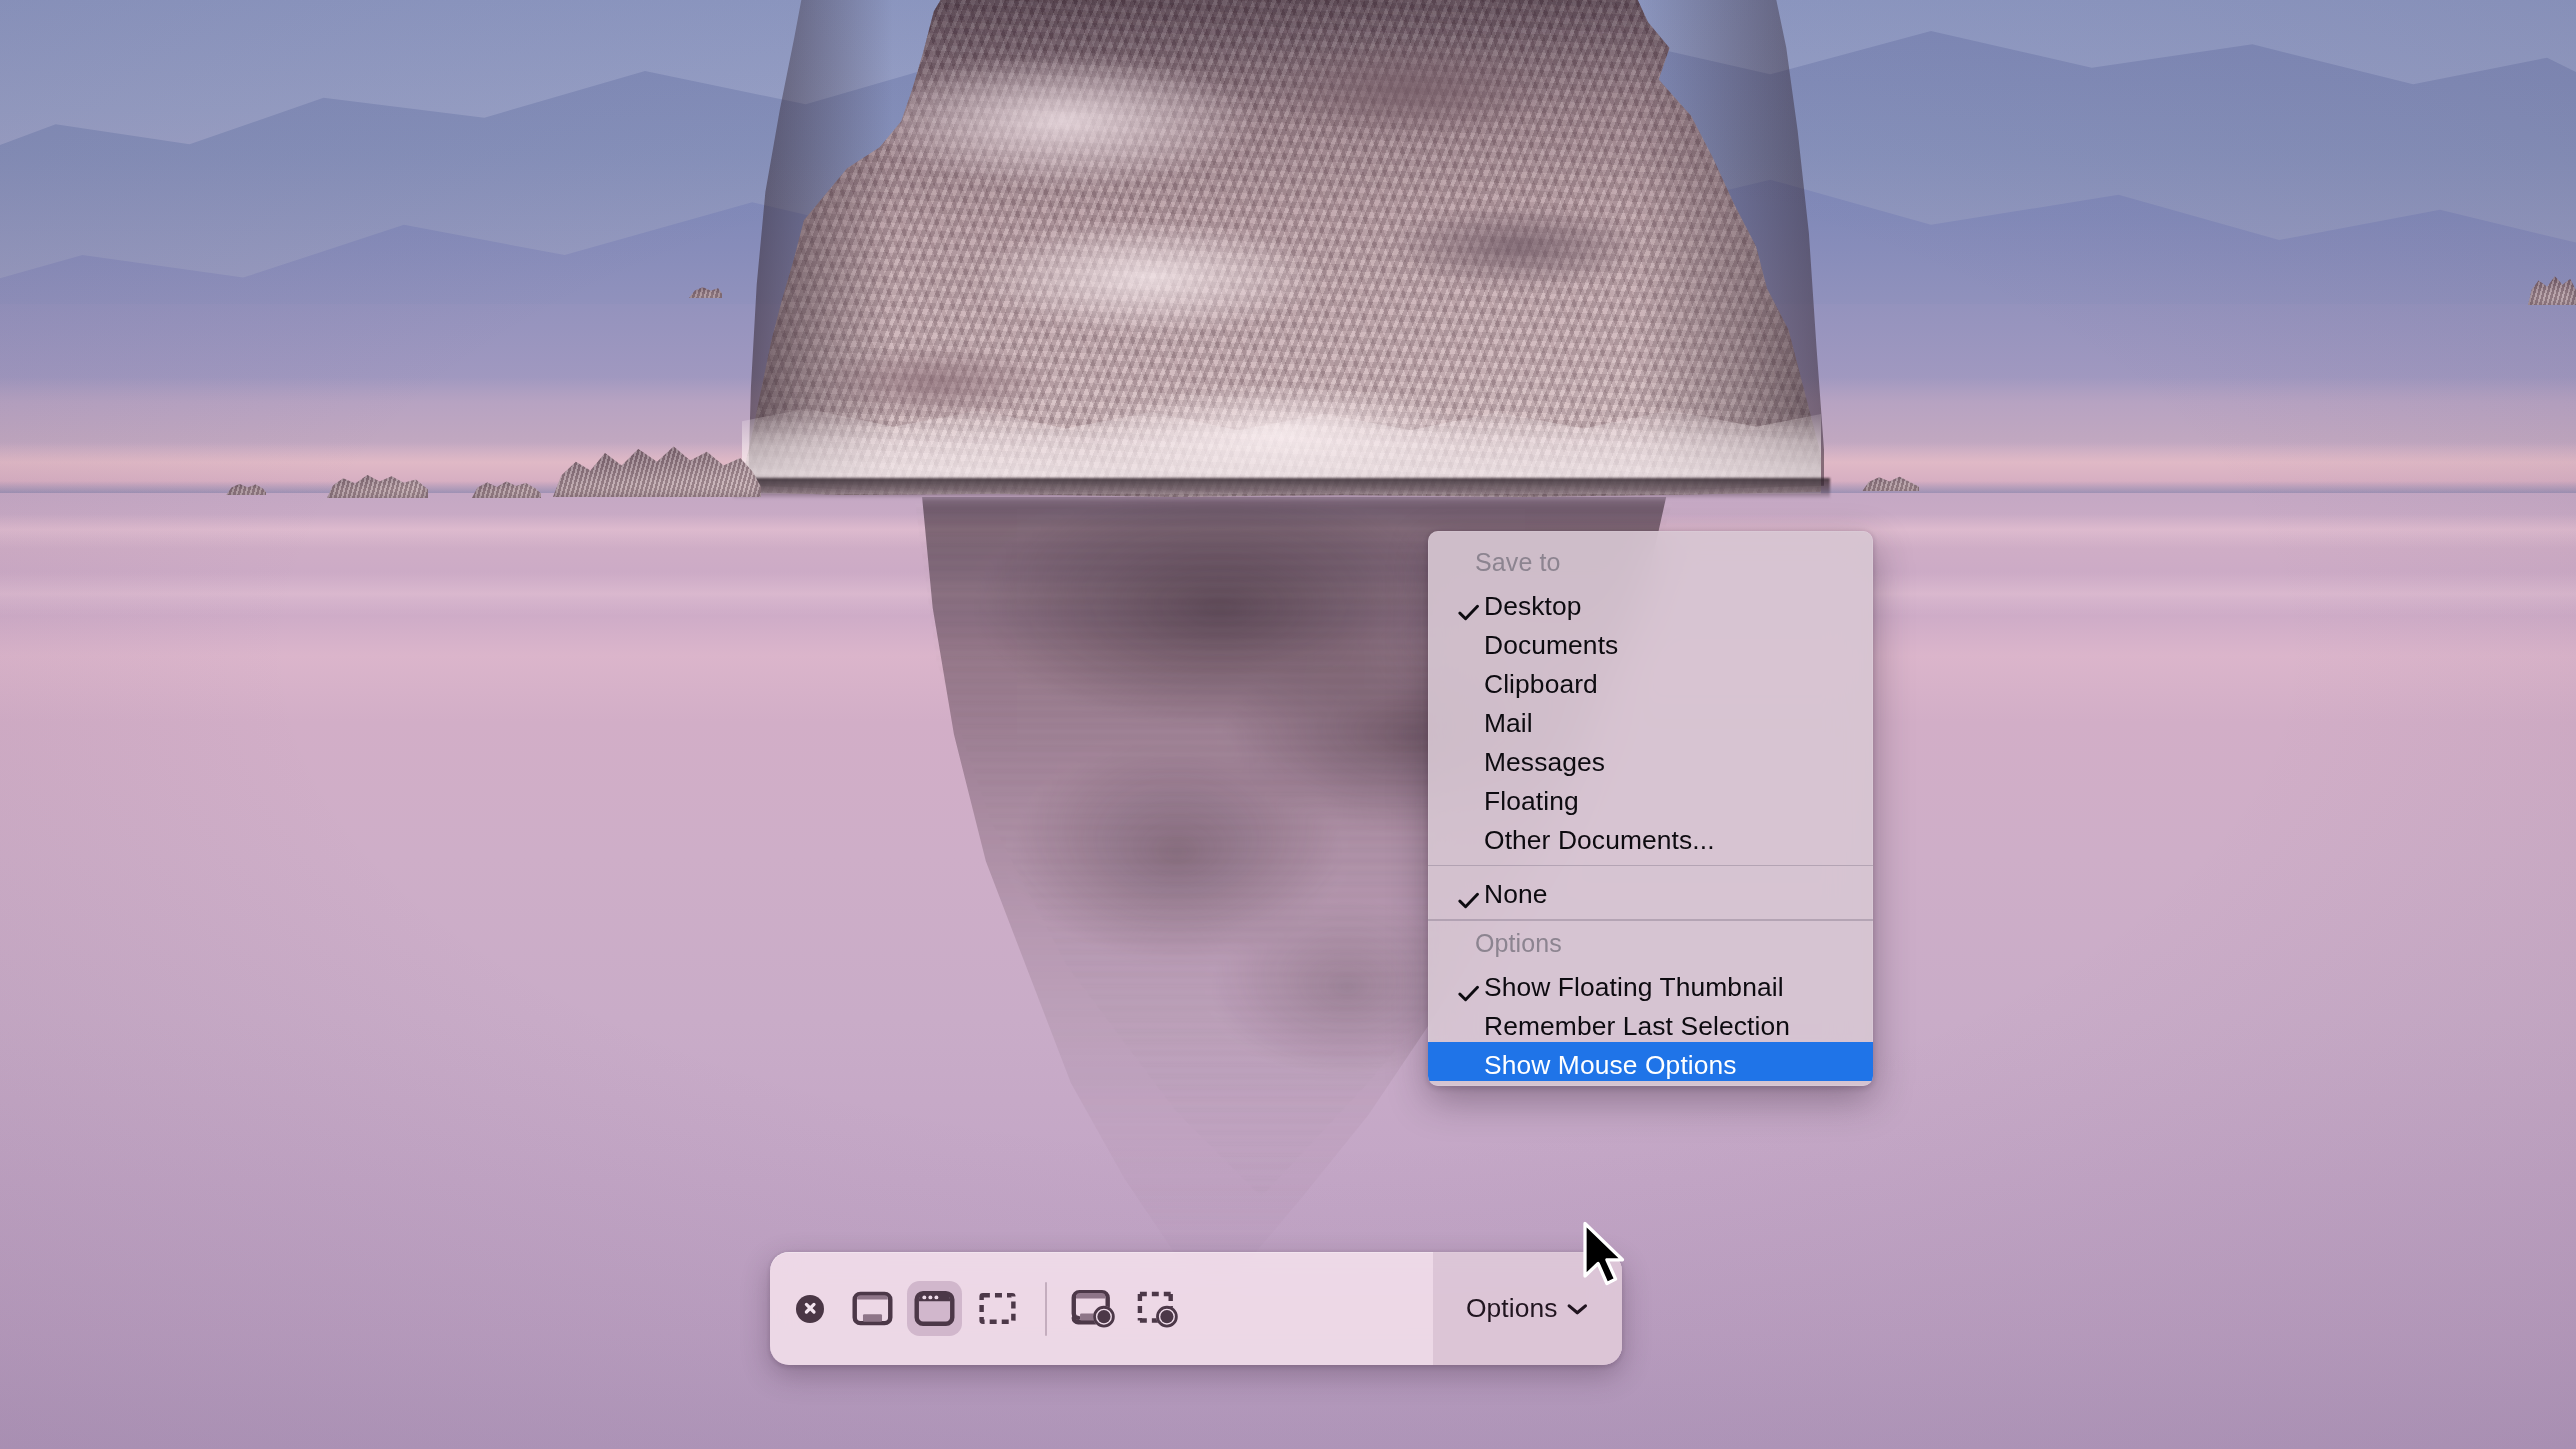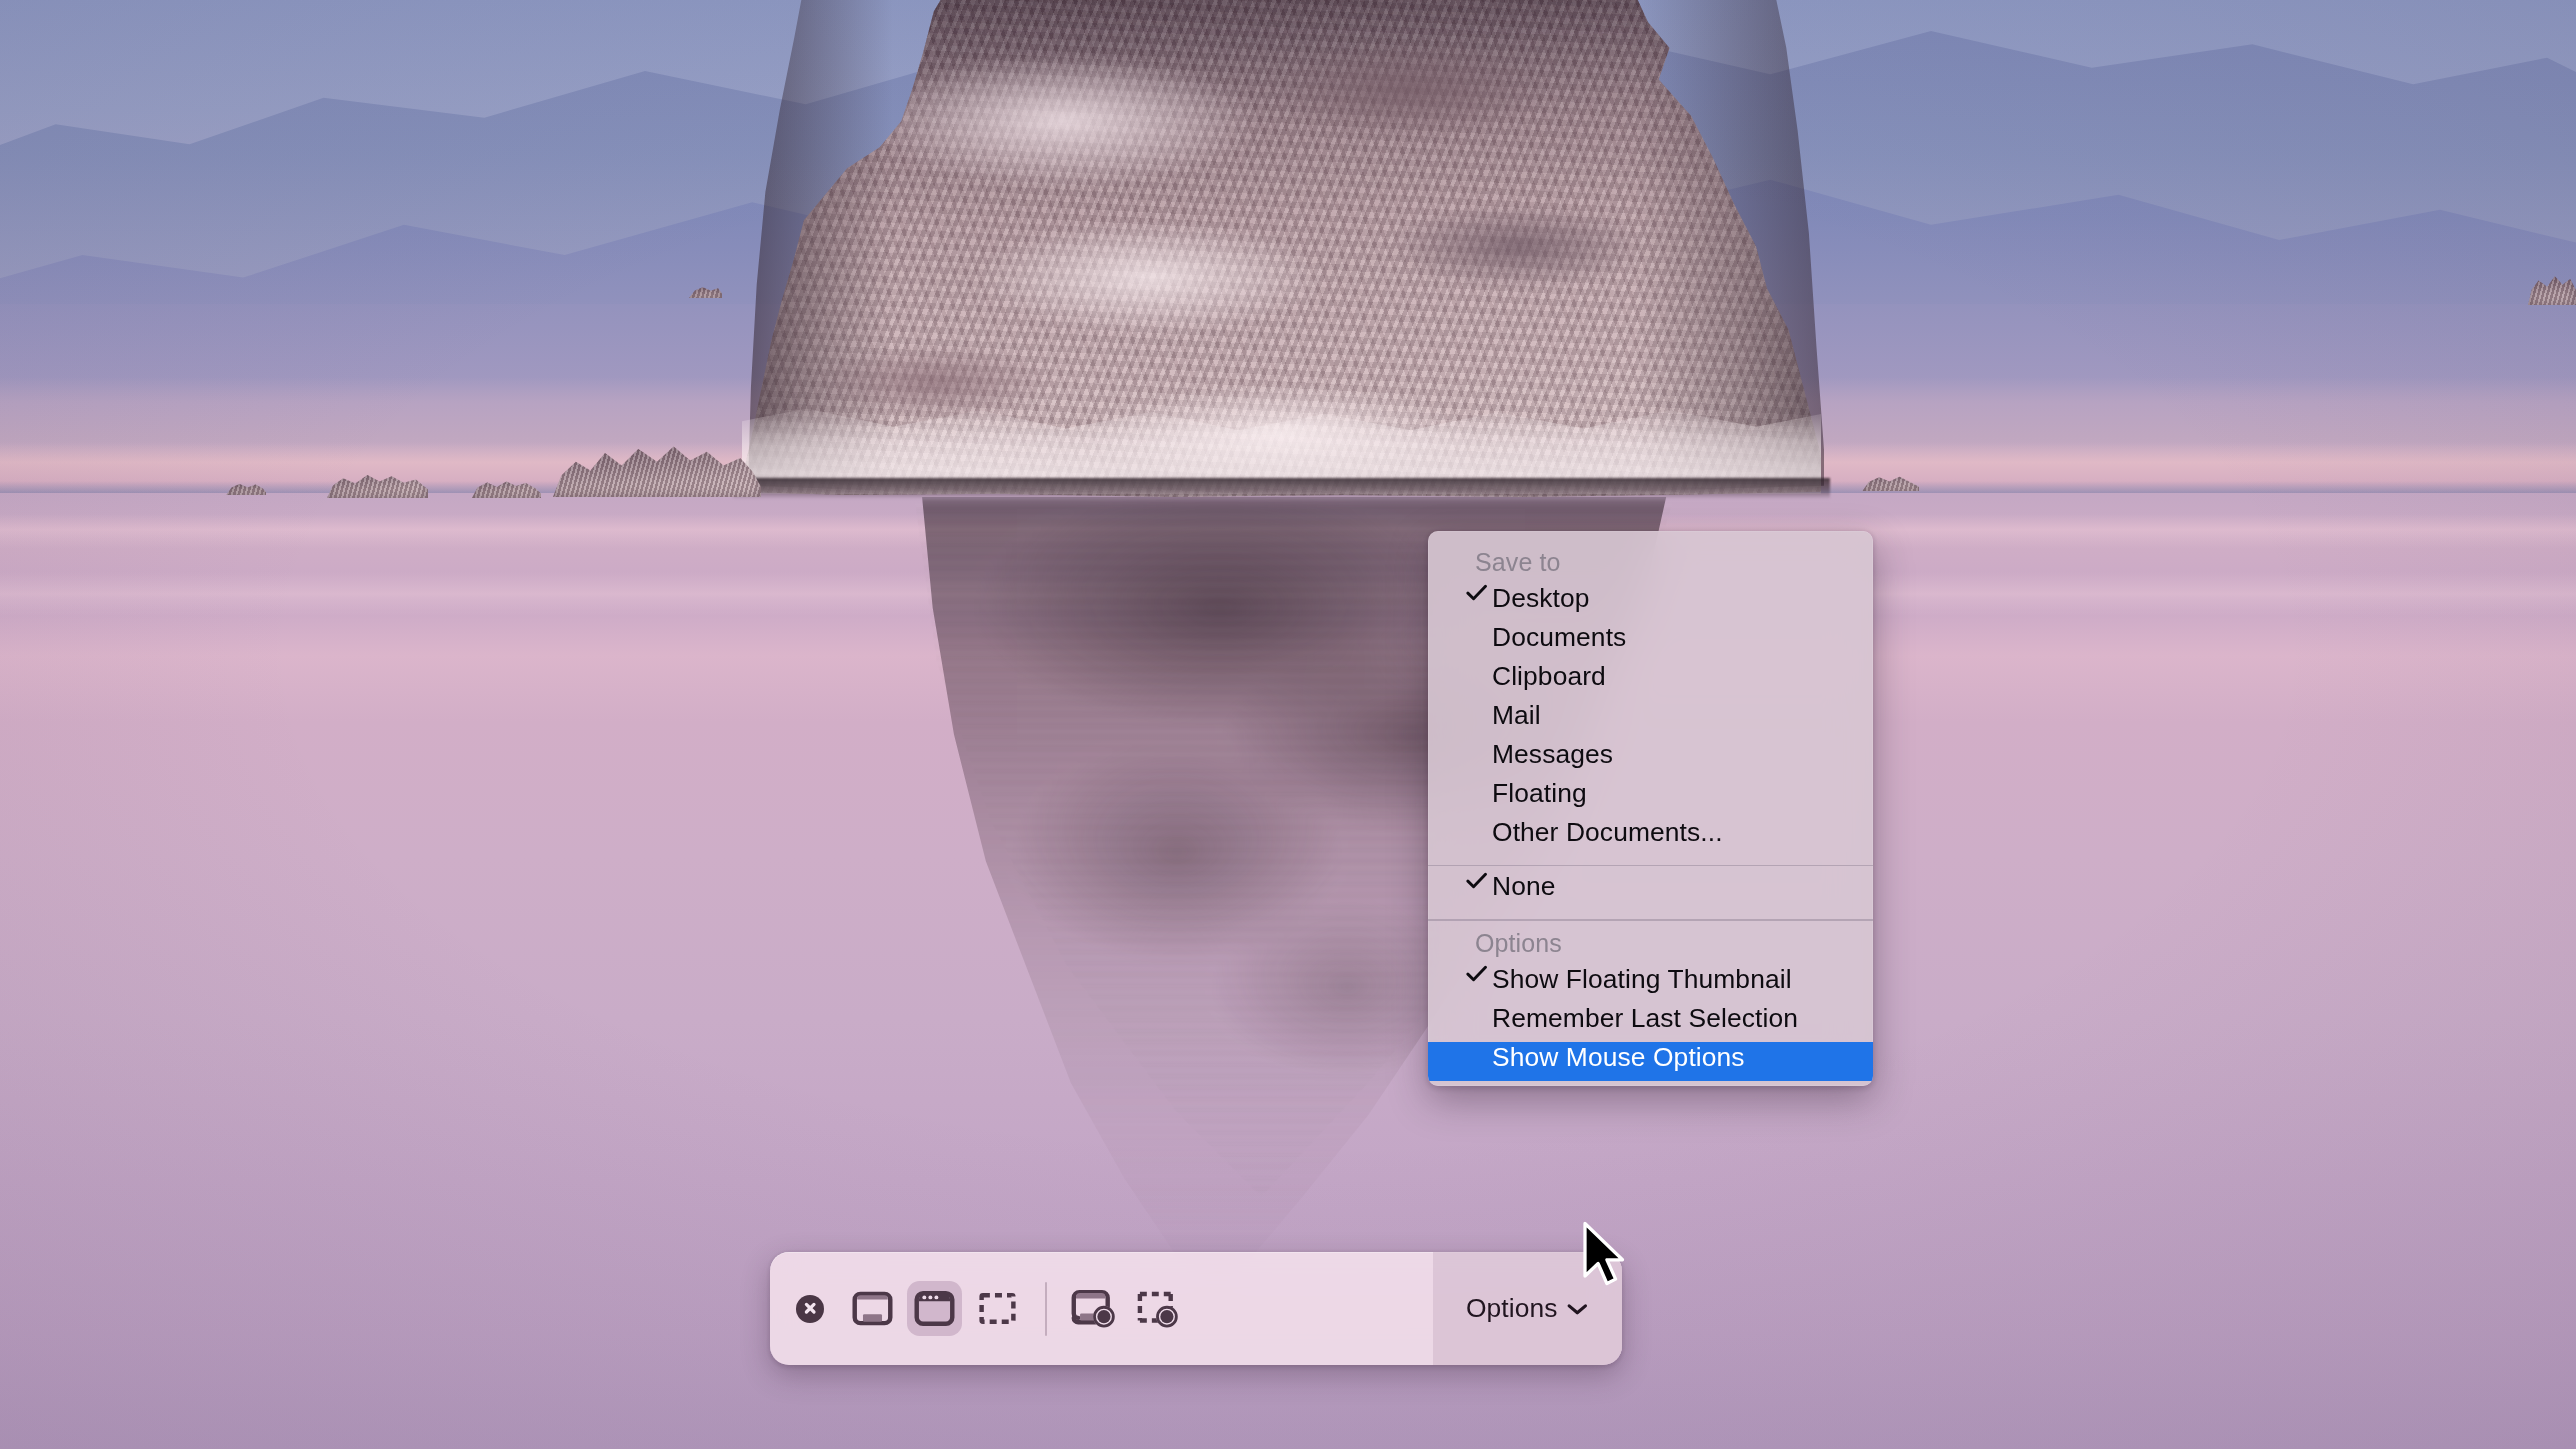--- a/index.html
+++ b/index.html
@@ -205,22 +205,22 @@
     padding:14px 0 5px 0;
     overflow:hidden;
     font-size:0;
     margin-top:12px;
   }
   .menu-section-title {
     font-size:25px; color:#8c8490; font-weight:400;
     padding:2.5px 0 6.3px 47px; letter-spacing:0.1px;
   }
   .menu-item {
-    height:39px; display:flex; align-items:flex-start;
-    padding-left:34px; cursor:pointer;
+    height:39px; display:flex; align-items:flex-end;
+    padding-left:26px; cursor:pointer;
     font-size:26.4px; color:#0d0b10; font-weight:400;
   }
   .menu-item .tick {
     width:30px; flex:none; display:flex; align-items:center; justify-content:flex-start;
     padding-left:3.8px;
   }
   .menu-item .tick svg { display:block; }
   .menu-item .mi-label { white-space:nowrap; letter-spacing:0.1px; }
   .menu-item.highlighted { background:#1f74e8; }
   .menu-item.highlighted .mi-label { color:#ffffff; }

